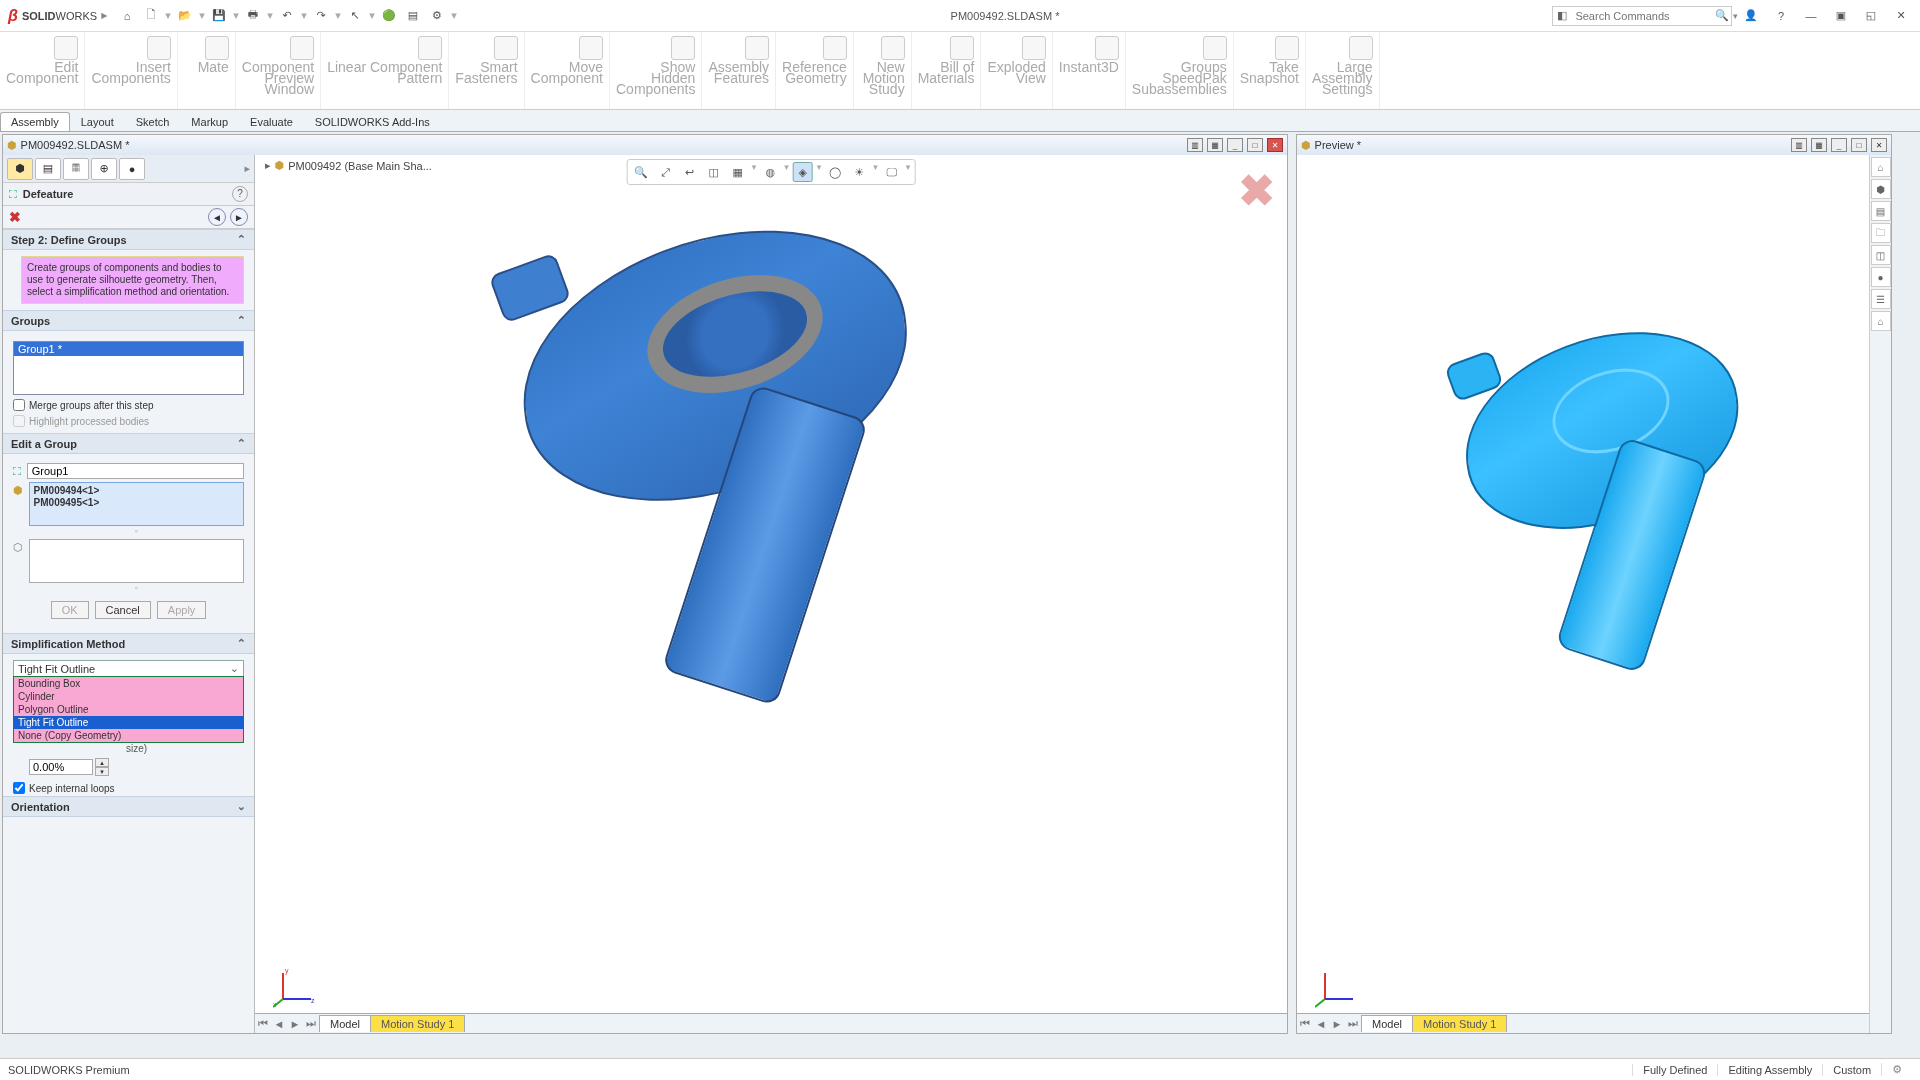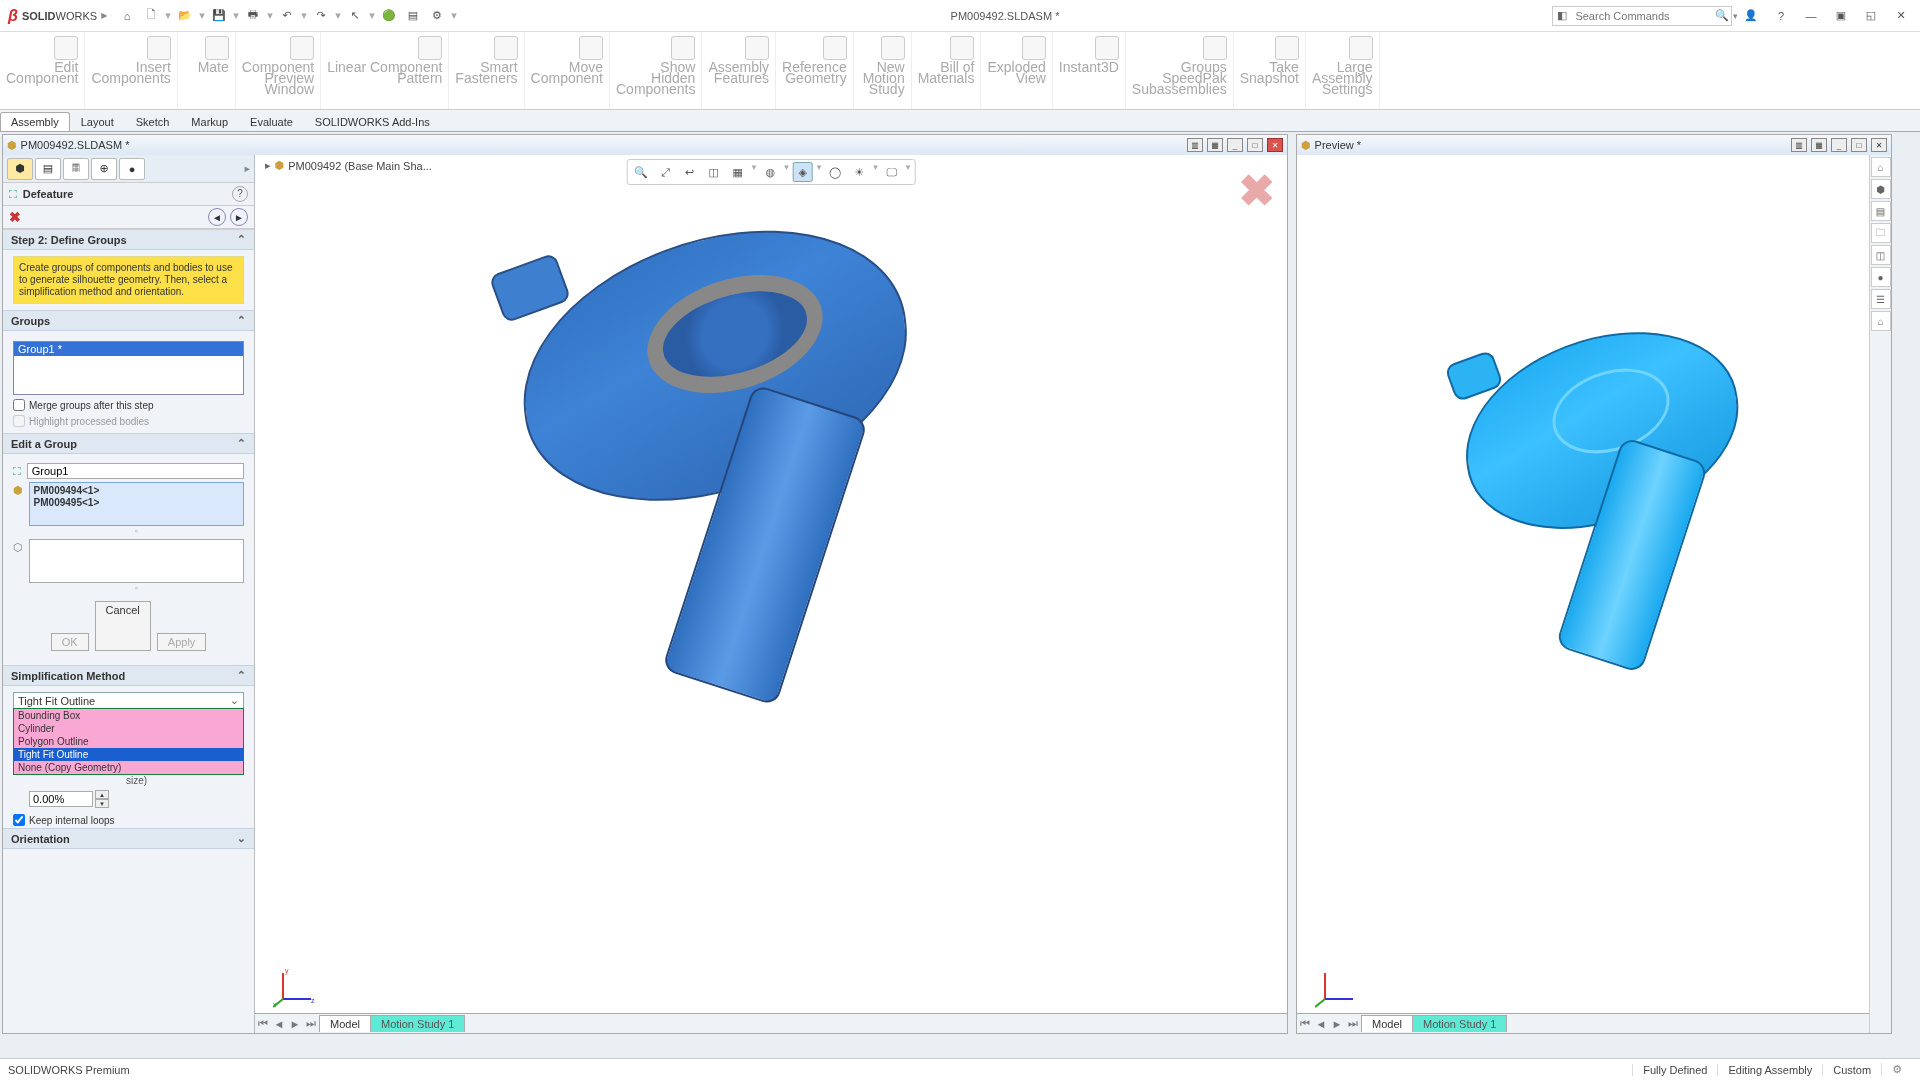--- a/index.html
+++ b/index.html
@@ -41,54 +41,54 @@
 .pm-header .iconhelp { width: 16px; height: 16px; border: 1px solid #aaa; border-radius: 50%; text-align: center; font-size: 10px; line-height: 14px; color: #555; cursor:pointer; }
 .pm-actions { display:flex; align-items:center; padding: 2px 6px; gap:6px; border-bottom:1px solid #ccc; }
 .pm-actions .x { color:#c33; font-weight:bold; cursor:pointer; font-size:14px; }
 .pm-actions .nav { margin-left:auto; display:flex; gap:4px; }
 .nav-btn { width:18px;height:18px;border:1px solid #88a;border-radius:50%;background:#eef3ff;font-size:10px;display:flex;align-items:center;justify-content:center; }
 
 .pm-body { flex:1; overflow-y:auto; background:#f0f3f7; font-size:11px; color:#333; }
 .section-hdr { display:flex; align-items:center; padding: 3px 8px; background: #dfe7f1; border-top:1px solid #c7d2e0; border-bottom:1px solid #c7d2e0; font-weight:bold; cursor:pointer; }
 .section-hdr .chev { margin-left:auto; color:#666; }
 .section-body { padding: 6px 10px; }
-.yellow-note { background: #fde047; border:1px solid #e0da88; padding:5px; font-size:10px; line-height:12px; color:#333; }
+.yellow-note { background: #f0abfc; border:1px solid #e0da88; padding:5px; font-size:10px; line-height:12px; color:#333;margin-left:8px; }
 .group-list { border:1px solid #88a; background:#fff; height:54px; margin-top:4px; }
 .group-item { background:#3472d8; color:#fff; padding:1px 4px; }
 .chk { display:flex; align-items:center; gap:4px; margin-top:4px; font-size:10px; }
 .chk input { width:12px;height:12px; }
 .editgrp-row { display:flex; align-items:center; gap:6px; margin:3px 0; }
 .editgrp-row input[type=text] { flex:1; border:1px solid #aaa; padding:1px 4px; font-size:11px; }
 .comp-box { border:1px solid #7aa7e0; background:#d9e9fb; height:44px; padding:2px 4px; font-size:10px; line-height:12px;font-weight:bold; }
 .excl-box { border:1px solid #aaa; background:#fff; height:44px; }
 .mini-handle { text-align:center; color:#999; font-size:9px; }
 .btn-row { display:flex; gap:6px; justify-content:center; margin:8px 0; }
 .btn { border:1px solid #aaa; background:#f4f4f4; padding:2px 10px; font-size:11px; cursor:pointer; }
-.btn.disabled { color:#aaa;margin-top:32px; }
+.btn.disabled { color:#aaa; }
 .combo { width:100%; border:1px solid #8aa; background:#fff; padding:1px 4px; font-size:11px; display:flex; align-items:center; }
 .combo .dd { margin-left:auto; color:#666; }
 .dropdown-open { border:1px solid #15803d; background:#f9a8d4; margin-top:-1px; }
 .dd-item { padding:0 4px; font-size:10px; line-height:13px; cursor:pointer; }
 .dd-item.hl { background:#1a5fcf; color:#fff; }
 .spinner { display:flex; align-items:center; gap:2px; }
 .spinner input { width:64px; border:1px solid #aaa; padding:1px 3px; font-size:11px; }
 .spin-btns { display:flex; flex-direction:column; }
 .spin-btns div { width:14px; height:9px; border:1px solid #aaa; background:#eee; font-size:7px; text-align:center; line-height:7px; }
 
 .viewport { flex:1; position:relative; background:#fff; }
 .view-toolbar { position:absolute; top:4px; left:50%; transform:translateX(-50%); display:flex; gap:4px; background:rgba(255,255,255,0.9); border:1px solid #ccc; padding:2px 4px; border-radius:3px; }
 .vt-btn { width:20px;height:20px; display:flex;align-items:center;justify-content:center;color:#555;cursor:pointer; }
 .vt-btn.active { background:#cde1f7; border:1px solid #7aa; border-radius:2px; }
 .bigx { position:absolute; top:10px; right:12px; font-size:44px; color:#e9a9a9; cursor:pointer; font-weight:bold; }
 .breadcrumb { position:absolute; top:4px; left:10px; display:flex; align-items:center; gap:4px; font-size:11px; color:#444; }
 .triad { position:absolute; bottom:24px; left:18px; width:44px; height:44px; }
 .bottom-tabs { position:absolute; bottom:0; left:0; right:0; height:20px; background:#eef3f8; border-top:1px solid #aaa; display:flex; align-items:center; }
 .bottom-tabs .arrw { width:16px; text-align:center; color:#777; cursor:pointer; }
 .btab { padding:2px 10px; font-size:11px; border:1px solid #aaa; border-bottom:none; background:#fff; cursor:pointer; margin-right:-1px;}
-.btab.inactive { background:#5eead4; color:#555; }
+.btab.inactive { background:#fde047; color:#555; }
 .side-toolbar { width:22px; background:#eef3f8; border-left:1px solid #ccc; display:flex; flex-direction:column; gap:2px; padding-top:2px; }
 .side-toolbar .sbtn { width:20px; height:20px; border:1px solid #ccc; background:#fff; margin: 0 auto; font-size:10px; display:flex;align-items:center;justify-content:center;color:#666;cursor:pointer;}
 
 .statusbar { position:fixed; bottom:0; left:0; right:0; height:22px; background:#fff; border-top:1px solid #ccc; display:flex; align-items:center; font-size:11px; color:#444; padding:0 8px; }
 .statusbar .sp { flex:1; }
 .statusbar .cell { padding:0 10px; border-left:1px solid #ddd; }
 
 
 .flange { position:absolute; }
 .flange .plate { width:380px; height:260px; background:linear-gradient(160deg,#2f6fbf,#3e83d6 40%,#2d67b3); border-radius:50% 50% 48% 48%; transform:skewX(-8deg) rotate(-14deg); border:2px solid #2a4f86; }

